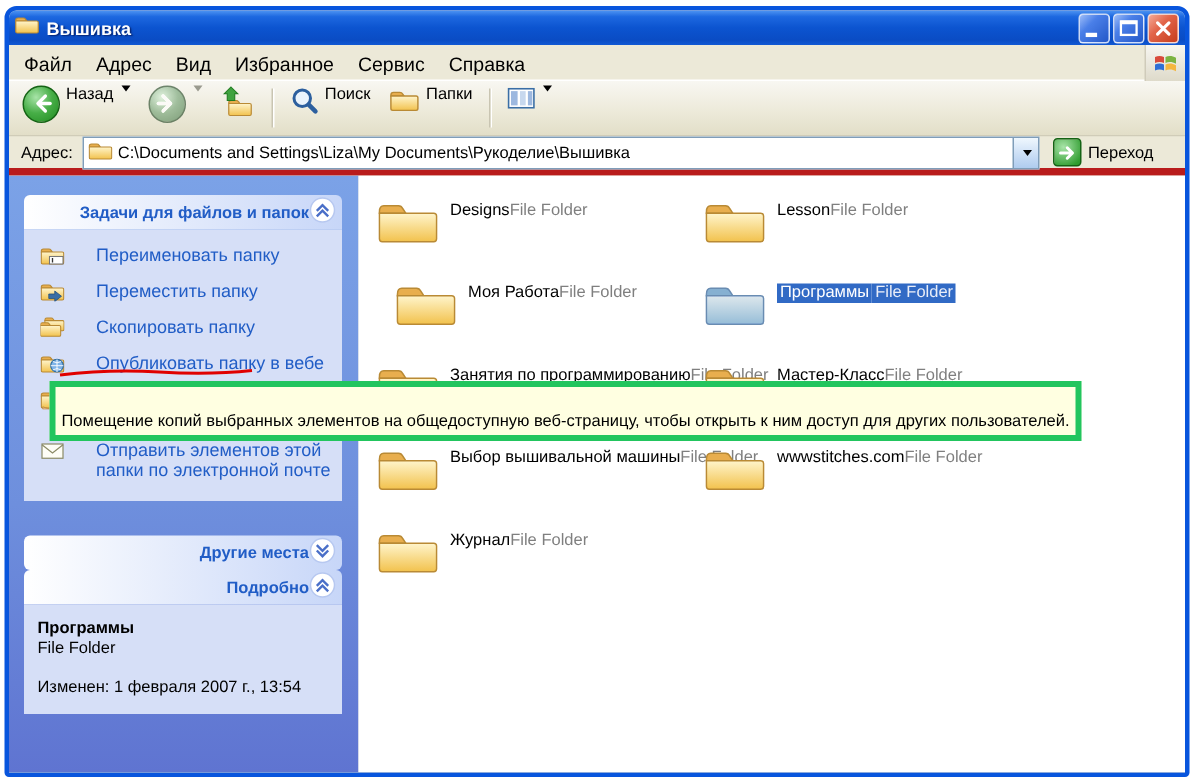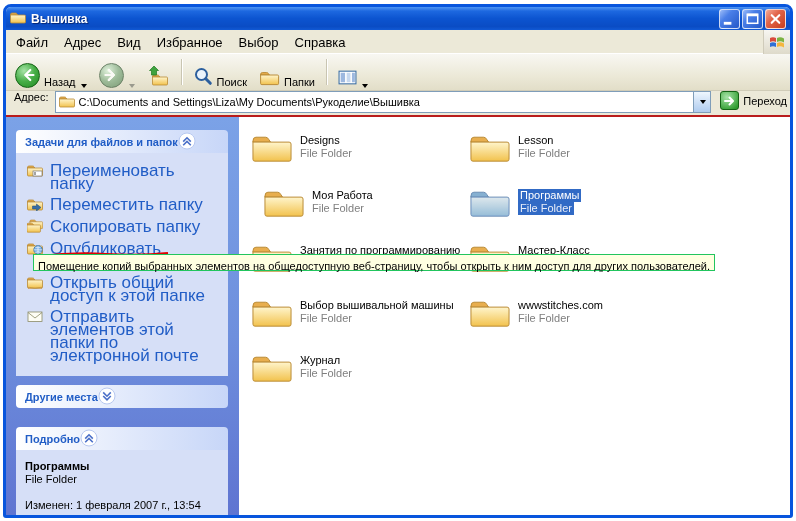--- a/index.html
+++ b/index.html
@@ -26,85 +26,85 @@
     background:#ECE9D8;box-shadow:inset 0 -1px 0 #fff}
   .menu-item{font-size:13px;padding:4px 8px;cursor:pointer}
   .menu-logo{margin-left:auto;width:27px;height:24px;display:flex;align-items:center;
     justify-content:center;border-left:1px solid #CFCBBA;
     background:linear-gradient(180deg,#F7F6F1,#DEDACA)}
 
   
   .toolbar{height:37px;flex-shrink:0;display:flex;align-items:center;gap:2px;padding:0 4px;
     background:linear-gradient(180deg,#F8F7F2 0%,#ECE9D8 60%,#E2DEC8 100%);
     border-bottom:1px solid #D0CCB8}
-  .tbtn{display:flex;align-items:flex-end;gap:4px;height:31px;padding:0 5px;border-radius:3px;
+  .tbtn{display:flex;align-items:flex-start;gap:4px;height:31px;padding:0 5px;border-radius:3px;
     font-size:11px;cursor:pointer}
   .tbtn.disabled{color:#9A9A8E;cursor:default}
   .nav-circle{width:25px;height:25px;border-radius:50%;flex-shrink:0;
     background:radial-gradient(circle at 35% 30%,#A8E4A8 0%,#47AE47 48%,#1F8A1F 100%);
     border:1px solid #156315;display:flex;align-items:center;justify-content:center}
   .nav-circle.off{filter:saturate(.35) brightness(1.12);opacity:.75}
   .dd{width:0;height:0;border-left:3.5px solid transparent;border-right:3.5px solid transparent;
     border-top:4px solid #000;margin-left:1px}
   .disabled .dd{border-top-color:#9a9a8e}
   .tb-sep{width:1px;height:26px;background:#C9C5B2;margin:0 4px;box-shadow:1px 0 0 #fff}
 
   
-  .addressbar{height:26px;flex-shrink:0;display:flex;align-items:flex-start;gap:6px;
-    padding:0 0 0 8px;background:#ECE9D8;border-bottom:2px solid #b91c1c;font-size:11px}
+  .addressbar{height:26px;flex-shrink:0;display:flex;align-items:center;gap:6px;
+    padding:0 18px 0 8px;background:#ECE9D8;border-bottom:5px solid #b91c1c;font-size:11px}
   .addr-combo{flex:1;height:22px;background:#fff;border:1px solid #7F9DB9;display:flex;
     align-items:center;gap:4px;padding-left:3px;cursor:text}
   .addr-text{font-size:11px;white-space:nowrap;overflow:hidden;flex:1}
   .addr-dd{width:17px;height:20px;margin-left:auto;flex-shrink:0;cursor:pointer;
     background:linear-gradient(180deg,#EFF7FE 0%,#CBDEF5 55%,#AFCCEF 100%);
     border-left:1px solid #7F9DB9;display:flex;align-items:center;justify-content:center}
   .go-btn{display:flex;align-items:center;gap:4px;font-size:11px;padding:0 3px;cursor:pointer}
   .go-ico{width:19px;height:19px;border-radius:3px;flex-shrink:0;
     background:radial-gradient(circle at 35% 30%,#A8E4A8,#2F9C2F 85%);
     border:1px solid #156315;display:flex;align-items:center;justify-content:center}
 
   
   .main{flex:1;display:flex;position:relative;overflow:hidden}
 
   
   .sidebar{width:233px;flex-shrink:0;padding:13px 11px 0 10px;
     background:linear-gradient(180deg,#7BA2E7 0%,#6E8FDD 55%,#5F74D1 100%)}
   .panel-header{height:23px;border-radius:4px 4px 0 0;cursor:pointer;
     background:linear-gradient(90deg,#FFFFFF 0%,#C7D6F8 100%);
-    display:flex;align-items:center;justify-content:flex-start;
+    display:flex;align-items:center;justify-content:flex-end;
     padding:0 4px 0 9px;color:#215DC6;font-weight:bold;font-size:11px}
   .panel-header.solo{border-radius:4px}
   .panel-body{background:#D6DFF7;padding:7px 3px 10px 2px}
-  .task-item{display:flex;gap:7px;align-items:flex-start;padding:4px 0 4px 9px;
-    color:#215DC6;font-size:17px;line-height:13px;cursor:pointer;position:relative}
+  .task-item{display:flex;gap:21px;align-items:flex-start;padding:4px 0 4px 9px;
+    color:#215DC6;font-size:12px;line-height:13px;cursor:pointer;position:relative}
   .task-ico{flex-shrink:0;margin-top:-1px}
   .task-label{max-width:158px}
   .annot{position:absolute;left:20px;top:13px;pointer-events:none}
-  .op-panel{margin-top:9px}
-  .det-panel{margin-top:19px}
+  .op-panel{margin-top:23px}
+  .det-panel{}
   .details-body{padding:10px 6px 12px 9px;font-size:11px;color:#000}
   .det-name{font-weight:bold}
   .det-type{margin-top:1px}
   .det-mod{margin-top:14px}
 
   
   .files{flex:1;position:relative;background:#fff}
   .file-item{position:absolute;display:flex;align-items:flex-start;gap:7px;cursor:pointer}
-  .file-text{display:flex;flex-direction:column;margin-top:3px;font-size:11px;line-height:13px;
+  .file-text{display:flex;flex-direction:row;margin-top:3px;font-size:11px;line-height:13px;
     align-items:flex-start}
   .file-name{color:#000}
   .file-type{color:#7F7F7F}
   .file-item.selected .file-name{background:#316AC5;color:#fff;padding:0 2px}
   .file-item.selected .file-type{background:#316AC5;color:#E8EDF8;padding:0 2px}
   .file-item.selected .fico{filter:hue-rotate(170deg) saturate(.55) brightness(.95)}
 
   
   .tooltip{position:absolute;left:27px;top:137px;height:17px;z-index:20;
-    background:#FFFFE1;border:1px solid #22c55e;color:#000;
-    font-size:11px;line-height:15px;padding:4px 4px;white-space:nowrap}
+    background:#FFFFE1;border:4px solid #22c55e;color:#000;
+    font-size:11px;line-height:15px;padding:16px 4px;white-space:nowrap}
 </style>
 </head>
 <body>
 
 <svg width="0" height="0" style="position:absolute" aria-hidden="true">
   <defs>
     <linearGradient id="fgrad" x1="0" y1="0" x2="0" y2="1">
       <stop offset="0" stop-color="#FFF6CF"></stop>
         <stop offset="1" stop-color="#F2C24D"></stop>
     </linearGradient>
@@ -147,21 +147,21 @@
             </svg>
       </span>
     </span>
   </div>
 
   <div class="menubar">
     <span class="menu-item">Файл</span>
     <span class="menu-item">Адрес</span>
     <span class="menu-item">Вид</span>
     <span class="menu-item">Избранное</span>
-    <span class="menu-item">Выбор</span>
+    <span class="menu-item">Сервис</span>
     <span class="menu-item">Справка</span>
     <span class="menu-logo">
       <svg width="16" height="16" viewBox="0 0 16 16">
         <path d="M1 4 C3 3 5 3 7 4 L7 8 C5 7 3 7 1 8 Z" fill="#D94A3C"></path>
         <path d="M8 4 C10 3 12.5 3 15 4.5 L15 8.5 C12.5 7 10 7 8 8 Z" fill="#7CB342"></path>
         <path d="M1 9 C3 8 5 8 7 9 L7 13 C5 12 3 12 1 13 Z" fill="#2F6FD6"></path>
         <path d="M8 9 C10 8 12.5 8 15 9.5 L15 13.5 C12.5 12 10 12 8 13 Z" fill="#F4B63F"></path>
       </svg>
     </span>
   </div>

